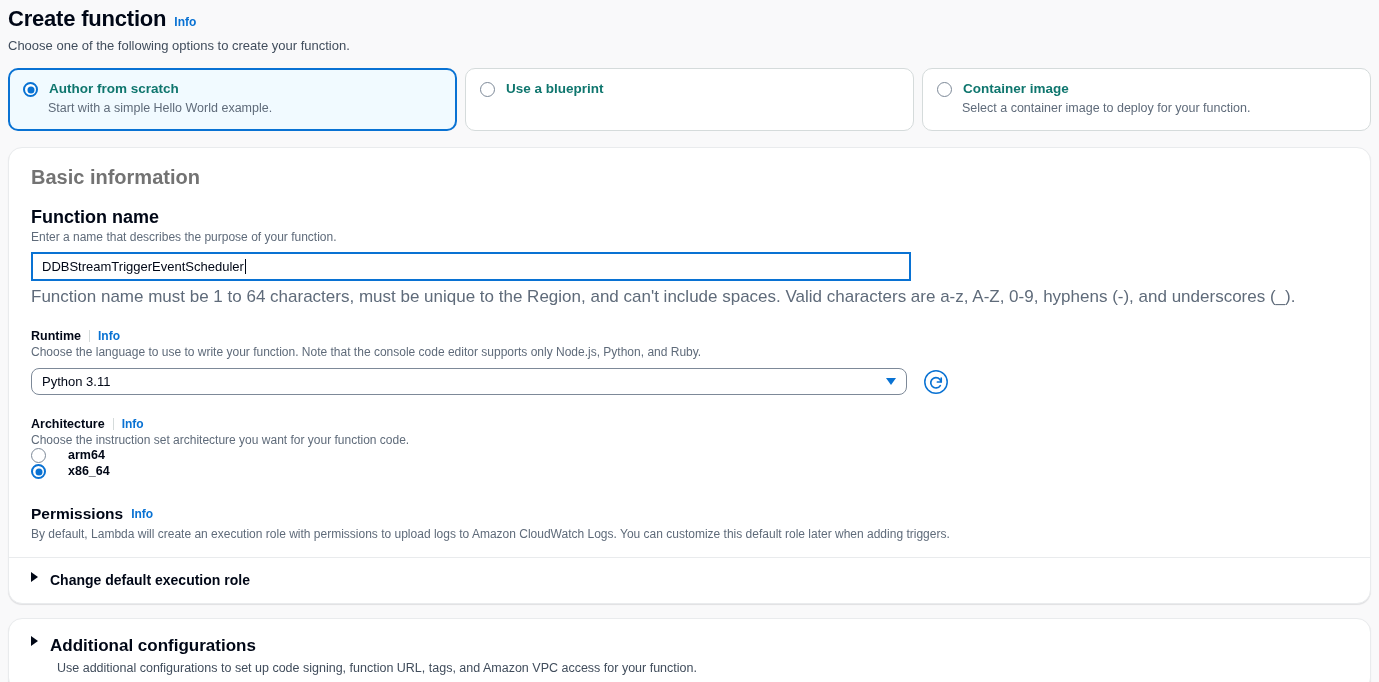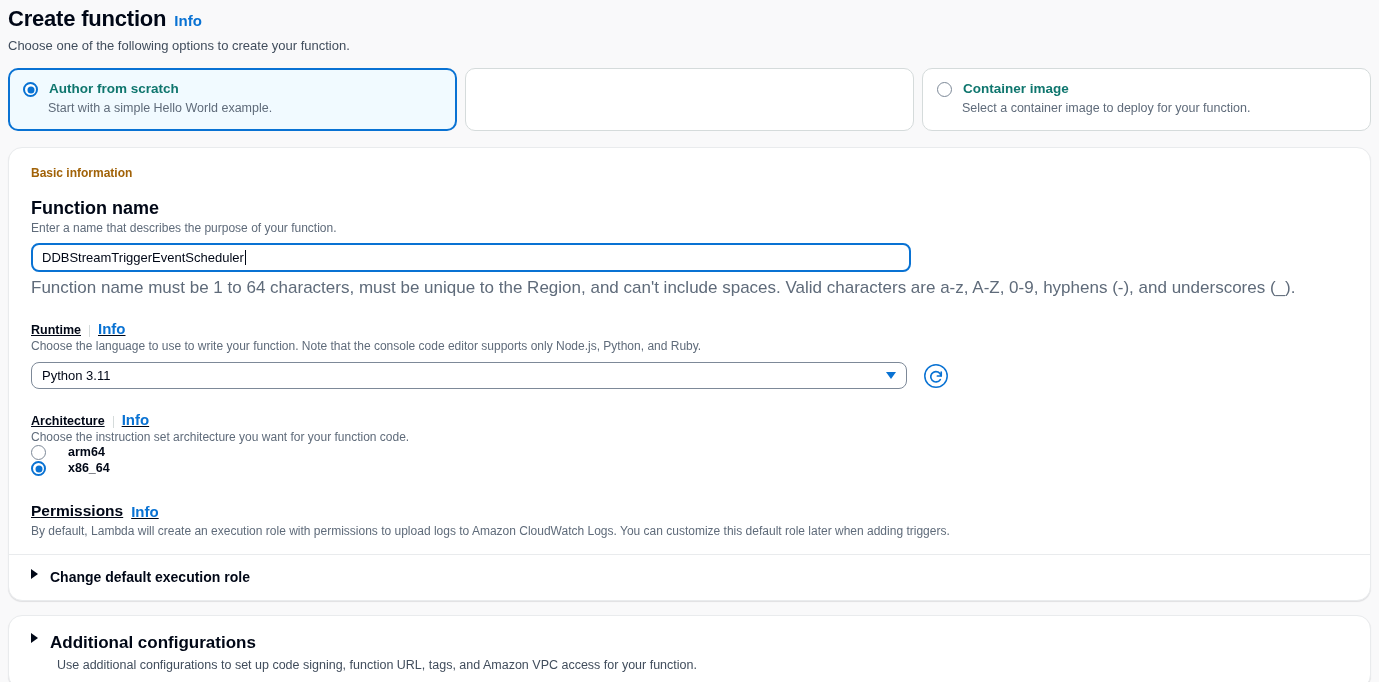--- a/index.html
+++ b/index.html
@@ -9,21 +9,21 @@
     background: #f9f9fa;
     font-family: "Liberation Sans", sans-serif;
     color: #16191f;
     overflow: hidden;
   }
   .page { position: relative; width: 1379px; height: 497px; padding: 0 8px; }
 
   
   .page-title-row { display: flex; align-items: baseline; gap: 8px; padding: 6px 0 0 0; }
   .page-title { font-size: 22px; font-weight: bold; letter-spacing: -0.2px; color: #000716; }
-  .info-link { font-size: 15px; font-weight: bold; color: #0972d3; cursor: pointer; }
+  .info-link { font-size: 12px; font-weight: bold; color: #0972d3; cursor: pointer; }
   .page-sub { font-size: 13px; color: #414d5c; margin-top: 6px; }
 
   
   .option-row { display: flex; gap: 8px; margin-top: 15px; }
   .option-card {
     flex: 1 1 0;
     border: 1px solid #d5dbdb;
     border-radius: 10px;
     background: #ffffff;
     padding: 12px 14px 14px 14px;
@@ -50,50 +50,50 @@
   
   .panel {
     background: #ffffff;
     border: 1px solid #e9ebed;
     border-radius: 14px;
     box-shadow: 0 1px 1px rgba(0,7,22,.10);
     margin-top: 16px;
     padding: 18px 22px 0 22px;
     position: relative;
   }
-  .panel-h2 { font-size: 12px; font-weight: bold; color: #a16207; margin: 0 0 18px 0; }
+  .panel-h2 { font-size: 20px; font-weight: bold; color: #737373; margin: 0 0 18px 0; }
 
   .field-label { font-size: 18px; font-weight: bold; color: #000716; display:flex; align-items:center; gap:7px; }
   .divider-pipe { width: 1px; height: 12px; background: #d5dbdb; display: inline-block; }
   .field-desc { font-size: 12px; color: #5f6b7a; margin-top: 2px; }
   .field-hint { font-size: 17px; color: #5f6b7a; margin-top: 6px; }
 
   .text-input {
     width: 880px; height: 29px; margin-top: 8px;
-    border: 2px solid #0972d3; border-radius: 8px;
+    border: 2px solid #0972d3; border-radius: 0;
     background: #fff; display: flex; align-items: center;
     padding: 12px 9px; font-size: 13px; color: #000716;
   }
   .caret { display:inline-block; width:1px; height:15px; background:#000716; margin-left:1px; }
 
   .select-row { display: flex; align-items: center; gap: 16px; margin-top: 9px; }
   .select-box {
     width: 876px; height: 27px;
     border: 1px solid #7d8998; border-radius: 8px; background: #fff;
     display: flex; align-items: center; justify-content: space-between;
     padding: 0 10px; font-size: 13px; color: #000716; cursor: pointer;
   }
   .caret-down { width:0; height:0; border-left:5px solid transparent; border-right:5px solid transparent;
                 border-top:7px solid #0972d3; }
   .refresh-btn { width: 26px; height: 26px; cursor: pointer; }
 
   .radio-line { display: flex; align-items: center; gap: 22px; cursor: pointer; }
   .radio-line span { font-size: 12.5px; font-weight: bold; color: #000716; }
 
-  .sec-head { font-size: 15.5px; font-weight: bold; color: #000716; margin-top: 26px; display:flex; align-items:flex-end; gap:8px;text-decoration:underline;}
+  .sec-head { font-size: 15.5px; font-weight: bold; color: #000716; margin-top: 26px; display:flex; align-items:center; gap:8px;}
   .panel-rule { border-top: 1px solid #e9ebed; margin: 16px -22px 0 -22px; }
 
   .expander { display: flex; gap: 12px; padding: 14px 0 15px 0; cursor: pointer; }
   .tri { width:0;height:0;border-top:5px solid transparent;border-bottom:5px solid transparent;border-left:7px solid #000716; }
   .expander-title { font-size: 14px; font-weight: bold; color: #000716; }
 
   .panel2 { margin-top: 14px; padding: 13px 22px 16px 22px; }
   .expander-title-lg { font-size: 17px; font-weight: bold; color: #000716; }
   .panel2-desc { font-size: 12.5px; color: #414d5c; margin: 5px 0 0 26px; }
 </style>
@@ -112,20 +112,24 @@
 
     <div class="option-card selected">
       <div class="opt-head">
         <div class="radio on"></div>
         <div class="opt-title">Author from scratch</div>
       </div>
       <div class="opt-desc">Start with a simple Hello World example.</div>
     </div>
 
     <div class="option-card">
+      <div class="opt-head">
+        <div class="radio"></div>
+        <div class="opt-title">Use a blueprint</div>
+      </div>
     </div>
 
     <div class="option-card">
       <div class="opt-head">
         <div class="radio"></div>
         <div class="opt-title">Container image</div>
       </div>
       <div class="opt-desc">Select a container image to deploy for your function.</div>
     </div>
   </div>

